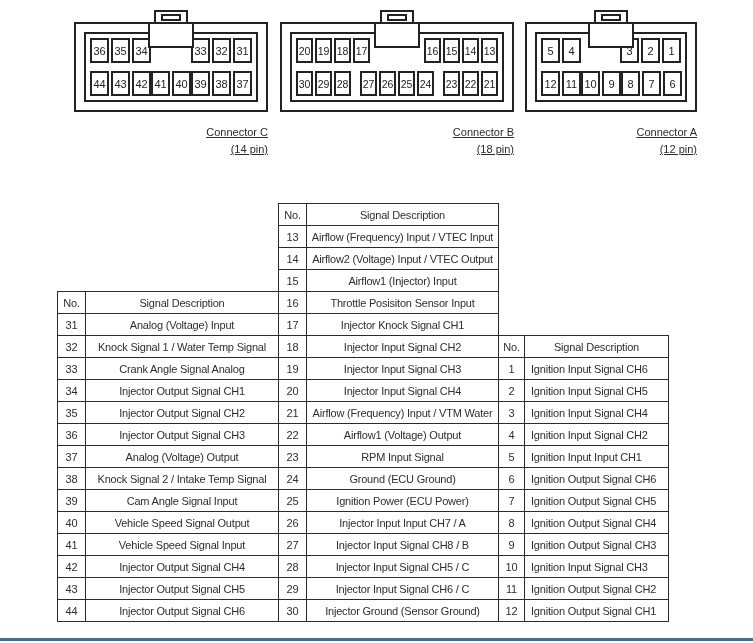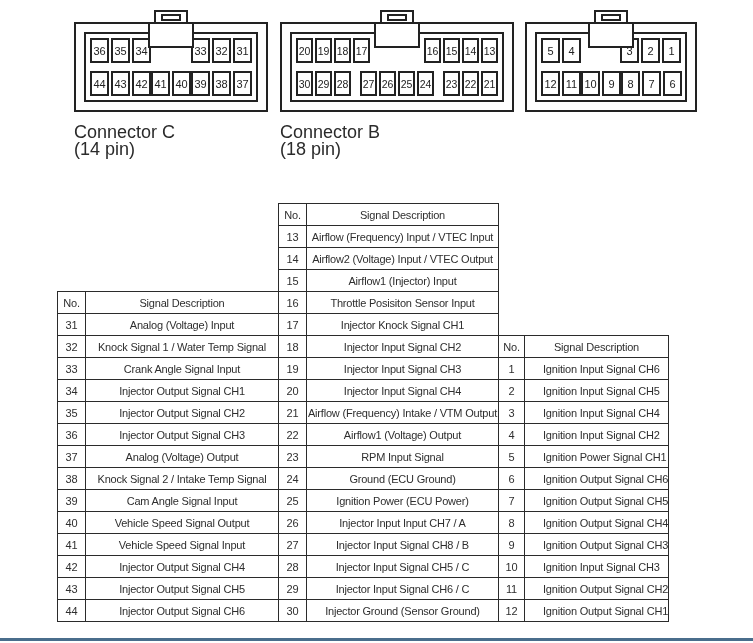--- a/index.html
+++ b/index.html
@@ -39,35 +39,35 @@
     width: 46px; height: 26px; border: 2px solid #222; background: #fff; z-index: 2;
   }
   .prow { display: flex; justify-content: space-between; }
   .pgroup { display: flex; gap: 2px; }
   .pin {
     width: 19px; height: 25px; border: 2px solid #222; background: #fff;
     display: flex; align-items: center; justify-content: center;
     font-size: 11px; color: #222;
   }
   .c1 .pin { width: 17px; font-size: 10.5px; }
-  .clabel { margin-top: 12px; text-align: left; font-size: 18px; color: #2b2b2b; line-height: 17px; }
+  .clabel { margin-top: 12px; text-align: right; font-size: 11px; color: #2b2b2b; line-height: 17px; text-decoration: underline; }
 
   
   .tables { position: absolute; left: 57px; top: 203px; display: flex; align-items: flex-end; }
   table.ptable { border-collapse: collapse; background: #fff; }
   table.ptable + table.ptable { margin-left: -1px; }
   .ptable th, .ptable td {
     border: 1px solid #2b2b2b; height: 22px; padding: 0;
     font-size: 11px; font-weight: normal; color: #2e2e2e;
     text-align: center; white-space: nowrap; letter-spacing: -0.2px;
   }
   .t0 .no   { width: 28px; }  .t0 .desc { width: 193px; }
   .t1 .no   { width: 28px; }  .t1 .desc { width: 192px; }
   .t2 .no   { width: 26px; }  .t2 .desc { width: 144px; }
-  .t2 td.desc { text-align: left; padding-left: 18px; }
+  .t2 td.desc { text-align: left; padding-left: 6px; }
 
   
   .bottombar { position: absolute; left: 0; top: 638px; width: 753px; height: 3px; background: #4a6d8c; }
 </style>
 </head>
 <body>
 
 <div class="connectors" id="connectors">
     <div class="cwrap c0">
       <div class="graphic">
@@ -191,20 +191,24 @@
               <div class="pgroup">
                 <div class="pin">8</div>
                 <div class="pin">7</div>
                 <div class="pin">6</div>
               </div>
             </div>
           </div>
         </div>
         <div class="latch"></div>
       </div>
+      <div class="clabel">
+        <div>Connector A</div>
+        <div>(12 pin)</div>
+      </div>
     </div>
   </div>
 <div class="tables" id="tables">
     <table class="ptable t0">
       <thead>
         <tr>
           <th class="no">No.</th>
           <th class="desc">Signal Description</th>
         </tr>
       </thead>
@@ -212,21 +216,21 @@
         <tr>
           <td class="no">31</td>
           <td class="desc">Analog (Voltage) Input</td>
         </tr>
         <tr>
           <td class="no">32</td>
           <td class="desc">Knock Signal 1 / Water Temp Signal</td>
         </tr>
         <tr>
           <td class="no">33</td>
-          <td class="desc">Crank Angle Signal Input</td>
+          <td class="desc">Crank Angle Signal Analog</td>
         </tr>
         <tr>
           <td class="no">34</td>
           <td class="desc">Injector Output Signal CH1</td>
         </tr>
         <tr>
           <td class="no">35</td>
           <td class="desc">Injector Output Signal CH2</td>
         </tr>
         <tr>
@@ -302,21 +306,21 @@
         <tr>
           <td class="no">19</td>
           <td class="desc">Injector Input Signal CH3</td>
         </tr>
         <tr>
           <td class="no">20</td>
           <td class="desc">Injector Input Signal CH4</td>
         </tr>
         <tr>
           <td class="no">21</td>
-          <td class="desc">Airflow (Frequency) Intake / VTM Output</td>
+          <td class="desc">Airflow (Frequency) Input / VTM Water</td>
         </tr>
         <tr>
           <td class="no">22</td>
           <td class="desc">Airflow1 (Voltage) Output</td>
         </tr>
         <tr>
           <td class="no">23</td>
           <td class="desc">RPM Input Signal</td>
         </tr>
         <tr>
@@ -368,21 +372,21 @@
         <tr>
           <td class="no">3</td>
           <td class="desc">Ignition Input Signal CH4</td>
         </tr>
         <tr>
           <td class="no">4</td>
           <td class="desc">Ignition Input Signal CH2</td>
         </tr>
         <tr>
           <td class="no">5</td>
-          <td class="desc">Ignition Power Signal CH1</td>
+          <td class="desc">Ignition Input Input CH1</td>
         </tr>
         <tr>
           <td class="no">6</td>
           <td class="desc">Ignition Output Signal CH6</td>
         </tr>
         <tr>
           <td class="no">7</td>
           <td class="desc">Ignition Output Signal CH5</td>
         </tr>
         <tr>

